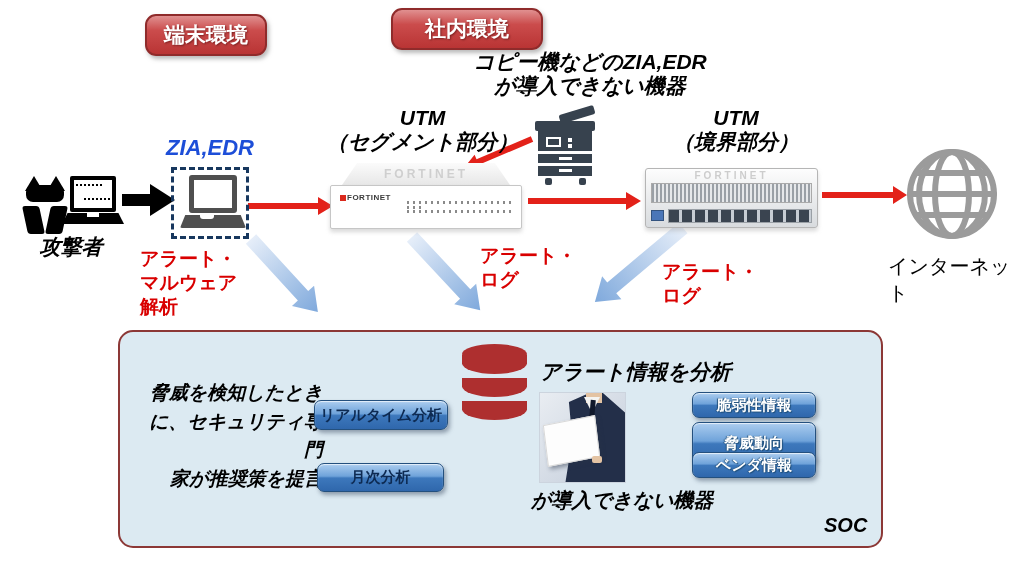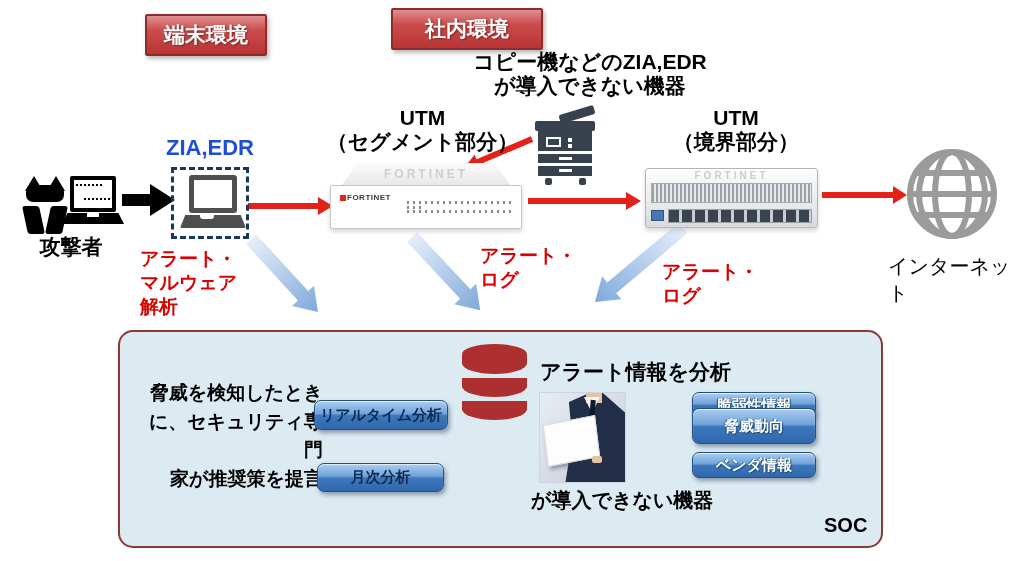--- a/index.html
+++ b/index.html
@@ -1,27 +1,27 @@
 <!DOCTYPE html>
 <html><head>
 <meta charset="utf-8">
 <style>
   * { margin:0; padding:0; box-sizing:border-box; }
   body { background:#fff; font-family:"Liberation Sans","DejaVu Sans",sans-serif; }
   .canvas { position:relative; width:1033px; height:561px; background:#fff; overflow:hidden; }
   .abs { position:absolute; }
   .pre { white-space:pre-line;text-align:right; }
   .ctr { text-align:center; }
-  .bold { font-weight:bold; }
+  .bold { font-weight:bold;font-style:italic; }
 
   
   .badge {
     position:absolute; display:flex; align-items:center; justify-content:center;
     background:linear-gradient(180deg,#E09090 0%,#CB4C4C 38%,#B93434 100%);
-    border:2px solid #8F2B2B; border-radius:2px;
+    border:2px solid #8F2B2B; border-radius:11px;
     color:#fff; font-weight:bold; font-size:21px;
     text-shadow:1px 1px 2px #7A2020;
     box-shadow:2px 3px 4px rgba(130,130,130,.55);
   }
 
   
   .btn-blue {
     position:absolute; display:flex; align-items:center; justify-content:center;
     background:linear-gradient(180deg,#ACCDEF 0%,#6FA3DA 45%,#3D78BC 52%,#2F67AC 100%);
     border:1px solid #24507E; border-radius:7px;
@@ -249,20 +249,20 @@
   <div class="photo">
     <div class="photo-suit"></div>
     <div class="photo-neck"></div>
     <div class="photo-shirt"></div>
     <div class="photo-tie"></div>
     <div class="photo-laptop"></div>
     <div class="photo-hand"></div>
   </div>
 
   <div class="btn-blue btn-light-text" style="left:648px;top:392px;width:124px;height:26px;">脆弱性情報</div>
-  <div class="btn-blue btn-light-text" style="left:648px;top:408px;width:124px;height:36px;">脅威動向</div>
+  <div class="btn-blue btn-light-text" style="left:648px;top:422px;width:124px;height:42px;">脅威動向</div>
   <div class="btn-blue btn-light-text" style="left:648px;top:452px;width:124px;height:26px;">ベンダ情報</div>
 
   <div class="abs bold" style="left:531px;top:487px;font-size:20px;color:#000;">が導入できない機器</div>
 
   <div class="abs bold" style="left:824px;top:514px;font-size:20px;color:#000;">SOC</div>
 
 </div>
 
 </body></html>

